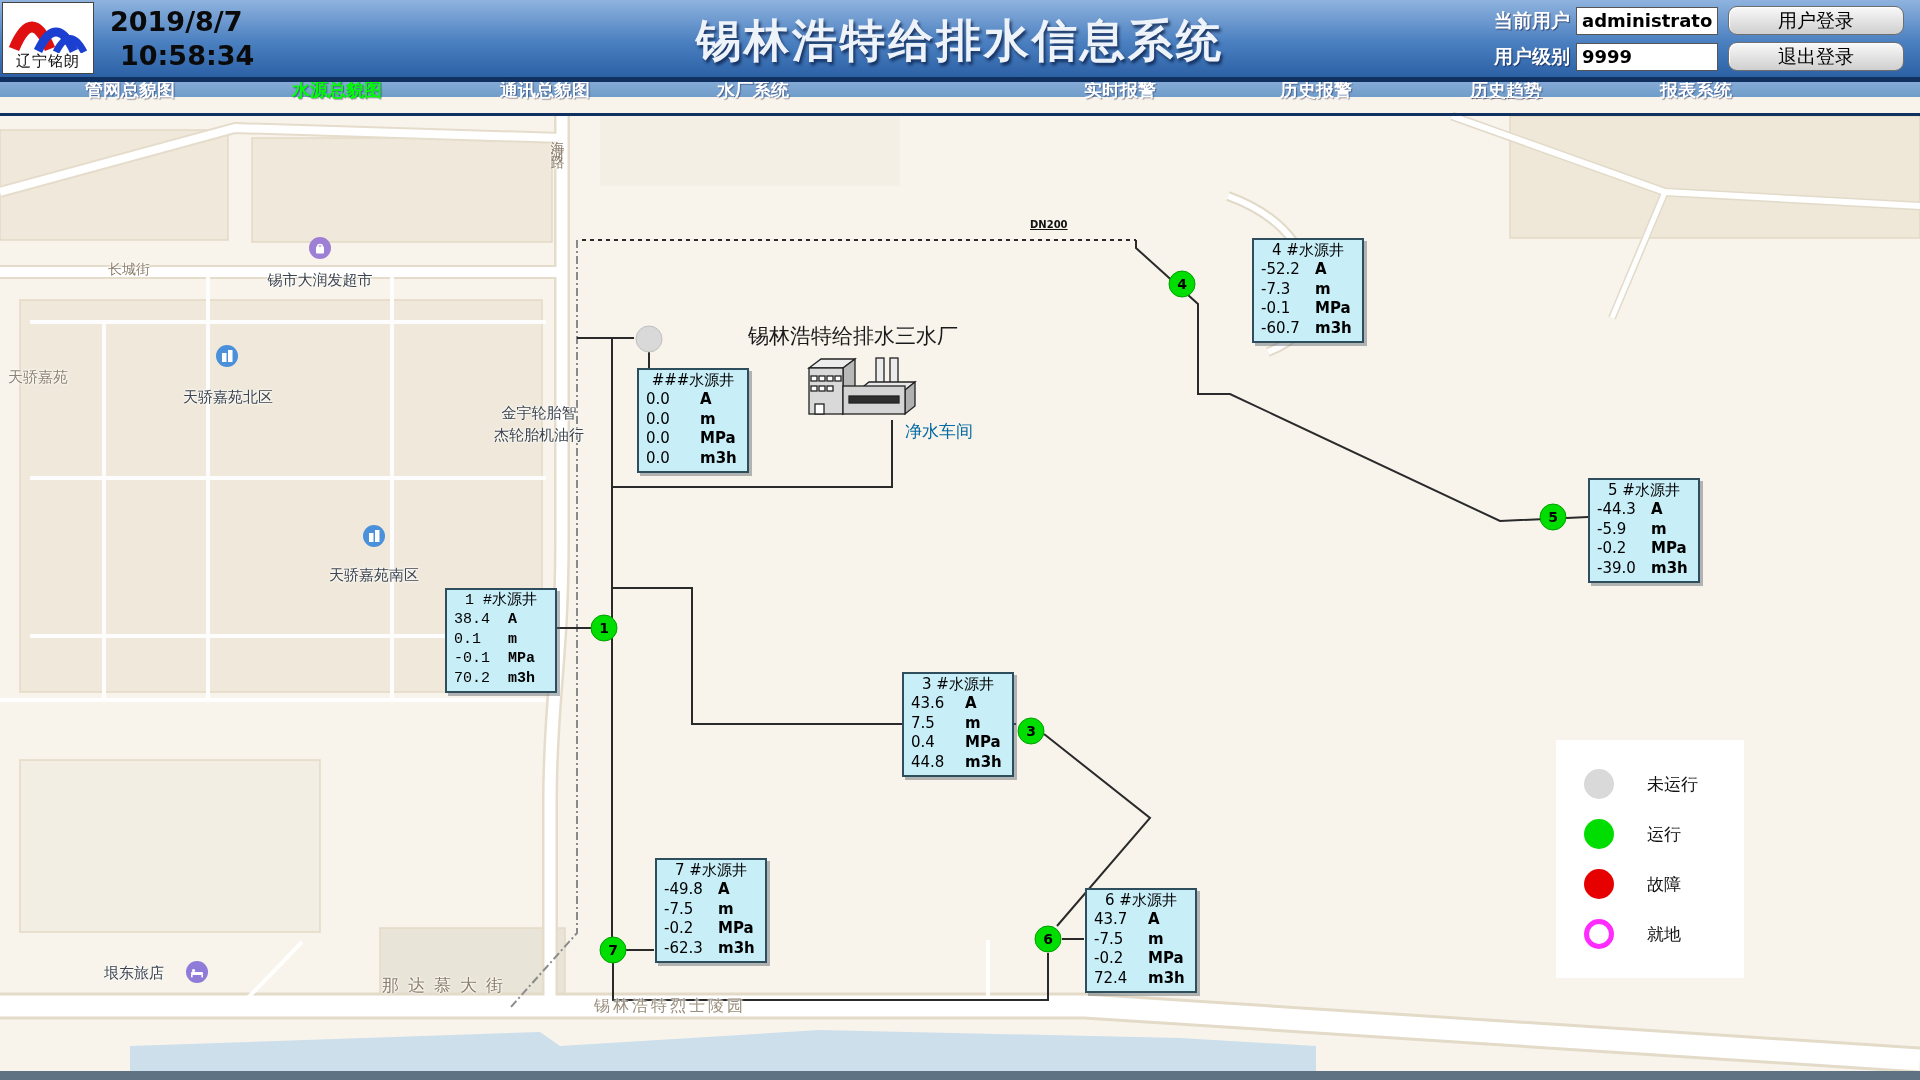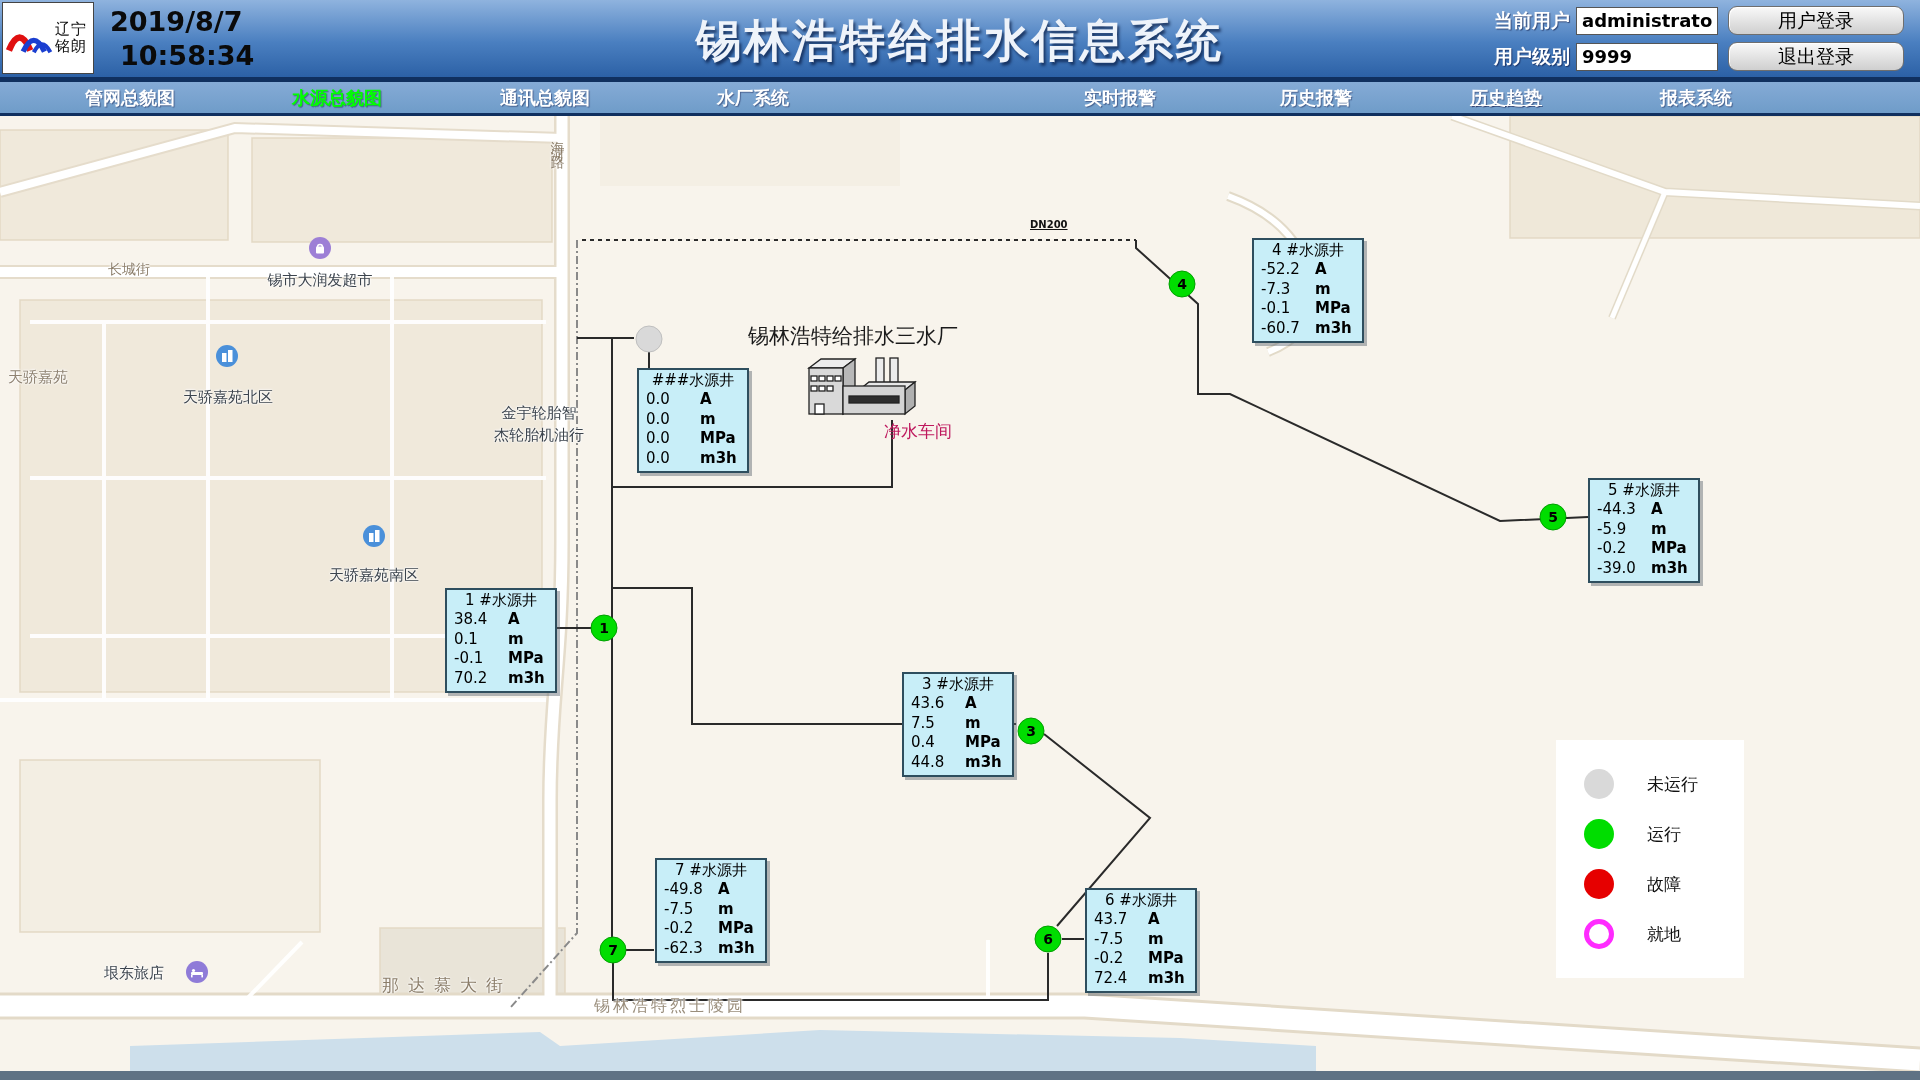--- a/index.html
+++ b/index.html
@@ -7,59 +7,59 @@
   .screen{position:relative;width:1920px;height:1080px;overflow:hidden;
     font-family:"DejaVu Sans","Liberation Sans",sans-serif;background:#f8f4ec;}
 
   
   .titlebar{position:absolute;left:0;top:0;width:1920px;height:77px;z-index:20;
     background:linear-gradient(180deg,#8fb3de 0%,#4a7fc0 55%,#2c61a6 100%);}
   .strip{position:absolute;left:0;width:1920px;z-index:21;background:#10305f;}
   .strip-a{top:77px;height:5px;}
   .strip-b{top:113px;height:3px;}
   .logo{position:absolute;left:2px;top:2px;width:92px;height:72px;background:#fff;
-    border:1px solid #444;display:flex;flex-direction:row;align-items:center;}
+    border:1px solid #444;display:flex;flex-direction:column;align-items:center;}
   .logo-text{font-size:15px;color:#111;line-height:17px;letter-spacing:1px;}
   .datetime{position:absolute;left:110px;top:5px;color:#0a0a0a;font-weight:bold;
     font-size:27px;line-height:34px;}
   .datetime .t{padding-left:10px;}
   .app-title{position:absolute;left:50%;top:11px;transform:translateX(-50%);
     font-size:45px;font-weight:bold;color:#eef3fa;letter-spacing:3px;white-space:nowrap;
     text-shadow:2px 3px 3px rgba(10,30,70,.75);}
   .user-panel{position:absolute;right:16px;top:6px;}
   .u-row{display:flex;align-items:center;margin-bottom:7px;justify-content:center;}
   .u-label{color:#fff;font-weight:bold;font-size:19px;width:94px;text-align:right;
     margin-right:6px;text-shadow:1px 1px 1px rgba(0,0,40,.5);white-space:nowrap;}
   .u-input{width:142px;height:28px;border:1px solid #555;background:#fff;color:#000;
     font-family:inherit;font-weight:bold;font-size:18px;padding:0 5px;}
   .u-btn{width:176px;height:29px;margin-left:10px;font-family:inherit;font-size:19px;color:#000;
     background:linear-gradient(#f9f9f9,#cfcfcf);border:1px solid #6e6e6e;border-radius:9px;
     box-shadow:inset 1px 1px 0 #fff;cursor:pointer;}
 
   
-  .nav{position:absolute;left:0;top:82px;width:1920px;height:31px;z-index:20;
+  .nav{position:absolute;left:0;top:82px;width:1920px;height:15px;z-index:20;
     background:linear-gradient(#85abd6,#6f9cc9);}
   .nav-item{position:absolute;top:50%;transform:translate(-50%,-50%);color:#fff;
     font-size:18px;font-weight:bold;white-space:nowrap;cursor:pointer;
     text-shadow:1px 1px 1px rgba(0,0,50,.4);}
   .nav-item.active{color:#00ff00;}
 
   
   .map{position:absolute;inset:0;z-index:1;background:#f8f4ec;}
   .map svg.art{position:absolute;left:0;top:0;}
   .mlabel{position:absolute;white-space:nowrap;color:#8b7d69;font-size:14px;
     text-shadow:0 0 2px #fff,0 0 2px #fff,0 0 3px #fff;}
   .poi{color:#3c444d;font-size:15px;transform:translateX(-50%);}
   .vlabel{writing-mode:vertical-rl;letter-spacing:7px;}
   .big-street{font-size:17px;letter-spacing:9px;transform:translateX(-50%);}
   .park{font-size:16px;letter-spacing:3px;color:#9a8e7c;}
   .area{font-size:15px;color:#8f8372;}
   .plant-title{position:absolute;left:853px;top:322px;transform:translateX(-50%);
     color:#1a1a1a;font-size:21px;white-space:nowrap;}
-  .workshop{position:absolute;left:884px;top:420px;color:#be185d;font-size:17px;white-space:nowrap;}
+  .workshop{position:absolute;left:905px;top:420px;color:#0369a1;font-size:17px;white-space:nowrap;}
   .dn{position:absolute;left:1030px;top:219px;color:#111;font-size:10px;font-weight:bold;text-decoration:underline;}
 
   .poi-icon{position:absolute;width:24px;height:24px;}
 
   
   .wellbox{position:absolute;width:112px;background:#c8eef8;border:2px solid #2e4e5e;
     box-shadow:3px 3px 0 rgba(90,100,110,.45);padding:1px 0 3px;z-index:6;cursor:pointer;}
   .wb-title{text-align:center;font-size:15px;color:#000;line-height:19px;white-space:nowrap;}
   .wb-row{display:flex;padding:0 7px;line-height:19.5px;font-size:15px;color:#000;}
   .wb-val{width:54px;}
@@ -235,21 +235,21 @@
       <div class="wb-row">
           <span class="wb-val">0.0</span>
           <span class="wb-unit">MPa</span>
         </div>
       <div class="wb-row">
           <span class="wb-val">0.0</span>
           <span class="wb-unit">m3h</span>
         </div>
     </div>
 
-    <div class="wellbox" style="left:445px;top:588px;">
+    <div class="wellbox" style="left:445px;top:588px;font-family:Liberation Mono, monospace;">
       <div class="wb-title">1 #水源井</div>
       <div class="wb-row">
           <span class="wb-val">38.4</span>
           <span class="wb-unit">A</span>
         </div>
       <div class="wb-row">
           <span class="wb-val">0.1</span>
           <span class="wb-unit">m</span>
         </div>
       <div class="wb-row">

